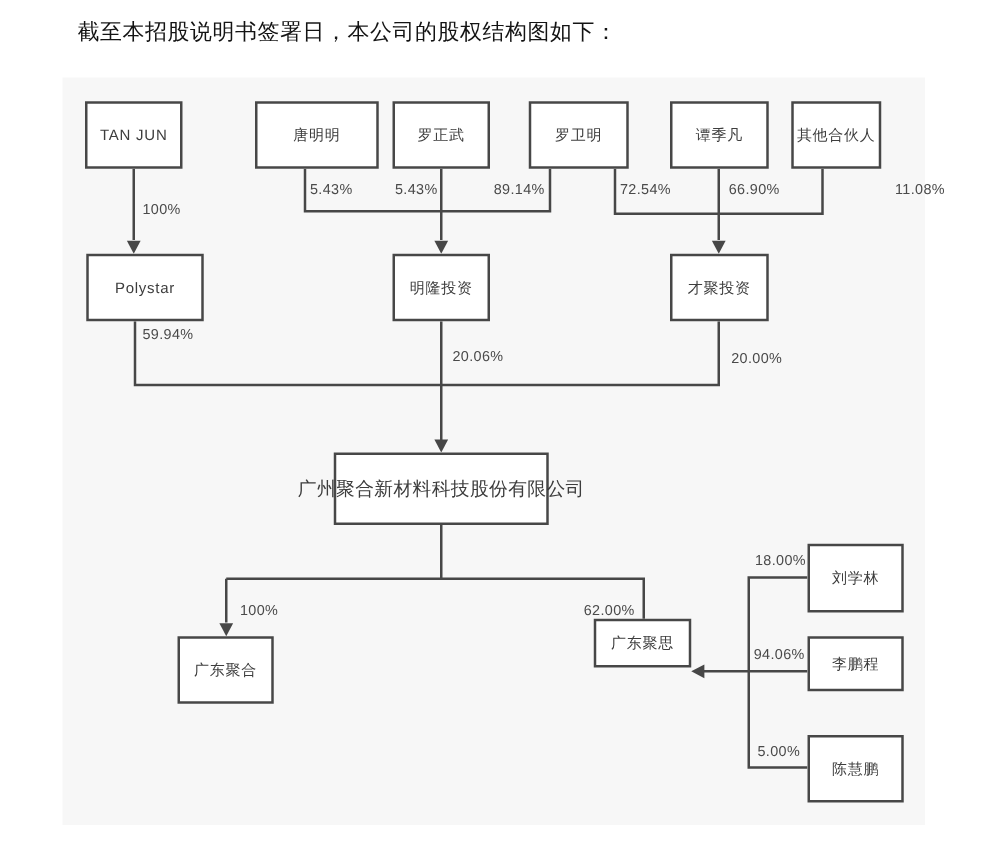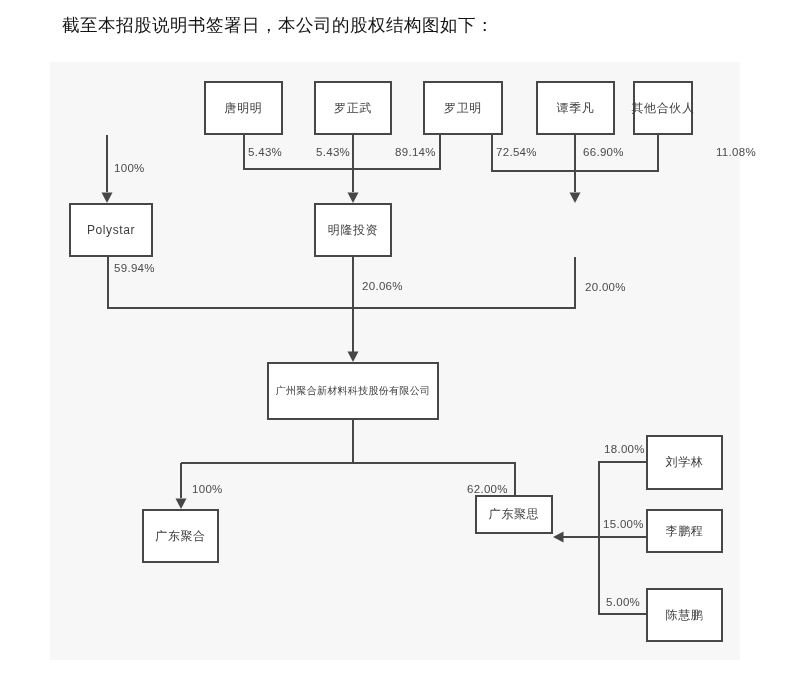--- a/index.html
+++ b/index.html
@@ -47,21 +47,21 @@
     justify-content: center;
   }
   .node-label {
     font-size: 12px;
     color: #3d3d3d;
     letter-spacing: 0.6px;
     text-align: center;
     white-space: nowrap;
   }
   .node-label.small {
-    font-size: 10px;
+    font-size: 15px;
     letter-spacing: 0.3px;
   }
   .pct {
     position: absolute;
     font-size: 11.5px;
     color: #4a4a4a;
     letter-spacing: 0.3px;
     white-space: nowrap;
   }
 </style>
@@ -82,41 +82,47 @@
              M599 462 V615 M646 462 H598 M646 614 H598 M646 537 H562" stroke="#474747" stroke-width="2" fill="none"></path>
     <polygon fill="#474747" points="101.5,192.5 112.5,192.5 107,203"></polygon>
     <polygon fill="#474747" points="347.5,192.5 358.5,192.5 353,203"></polygon>
     <polygon fill="#474747" points="569.5,192.5 580.5,192.5 575,203"></polygon>
     <polygon fill="#474747" points="347.5,351.5 358.5,351.5 353,362"></polygon>
     <polygon fill="#474747" points="175.5,498.5 186.5,498.5 181,509"></polygon>
     <polygon fill="#474747" points="509.5,498.5 520.5,498.5 515,509"></polygon>
     <polygon fill="#474747" points="563.5,531.5 563.5,542.5 553,537"></polygon>
   </svg>
 
-  <div class="node" style="left:204px;top:81px;width:79px;height:54px">
+  <div class="node" style="left:68px;top:81px;width:78px;height:54px">
+    <span class="node-label">TAN JUN</span>
+  </div>
+  <div class="node" style="left:204px;top:81px;width:99px;height:54px">
     <span class="node-label">唐明明</span>
   </div>
   <div class="node" style="left:314px;top:81px;width:78px;height:54px">
     <span class="node-label">罗正武</span>
   </div>
   <div class="node" style="left:423px;top:81px;width:80px;height:54px">
     <span class="node-label">罗卫明</span>
   </div>
   <div class="node" style="left:536px;top:81px;width:79px;height:54px">
     <span class="node-label">谭季凡</span>
   </div>
-  <div class="node" style="left:633px;top:81px;width:60px;height:54px">
+  <div class="node" style="left:633px;top:81px;width:72px;height:54px">
     <span class="node-label">其他合伙人</span>
   </div>
 
-  <div class="node" style="left:69px;top:203px;width:84px;height:54px">
+  <div class="node" style="left:69px;top:203px;width:94px;height:54px">
     <span class="node-label">Polystar</span>
   </div>
   <div class="node" style="left:314px;top:203px;width:78px;height:54px">
     <span class="node-label">明隆投资</span>
+  </div>
+  <div class="node" style="left:536px;top:203px;width:79px;height:54px">
+    <span class="node-label">才聚投资</span>
   </div>
 
   <div class="node" style="left:267px;top:362px;width:172px;height:58px">
     <span class="node-label small">广州聚合新材料科技股份有限公司</span>
   </div>
 
   <div class="node" style="left:142px;top:509px;width:77px;height:54px">
     <span class="node-label">广东聚合</span>
   </div>
   <div class="node" style="left:475px;top:495px;width:78px;height:39px">
@@ -139,16 +145,16 @@
   <div class="pct" style="left:395px;top:146px">89.14%</div>
   <div class="pct" style="left:496px;top:146px">72.54%</div>
   <div class="pct" style="left:583px;top:146px">66.90%</div>
   <div class="pct" style="left:716px;top:146px">11.08%</div>
   <div class="pct" style="left:114px;top:262px">59.94%</div>
   <div class="pct" style="left:362px;top:280px">20.06%</div>
   <div class="pct" style="left:585px;top:281px">20.00%</div>
   <div class="pct" style="left:192px;top:483px">100%</div>
   <div class="pct" style="left:467px;top:483px">62.00%</div>
   <div class="pct" style="left:604px;top:443px">18.00%</div>
-  <div class="pct" style="left:603px;top:518px">15.00%</div>
+  <div class="pct" style="left:603px;top:518px">94.06%</div>
   <div class="pct" style="left:606px;top:596px">5.00%</div>
 
 </div>
 
 </body></html>

